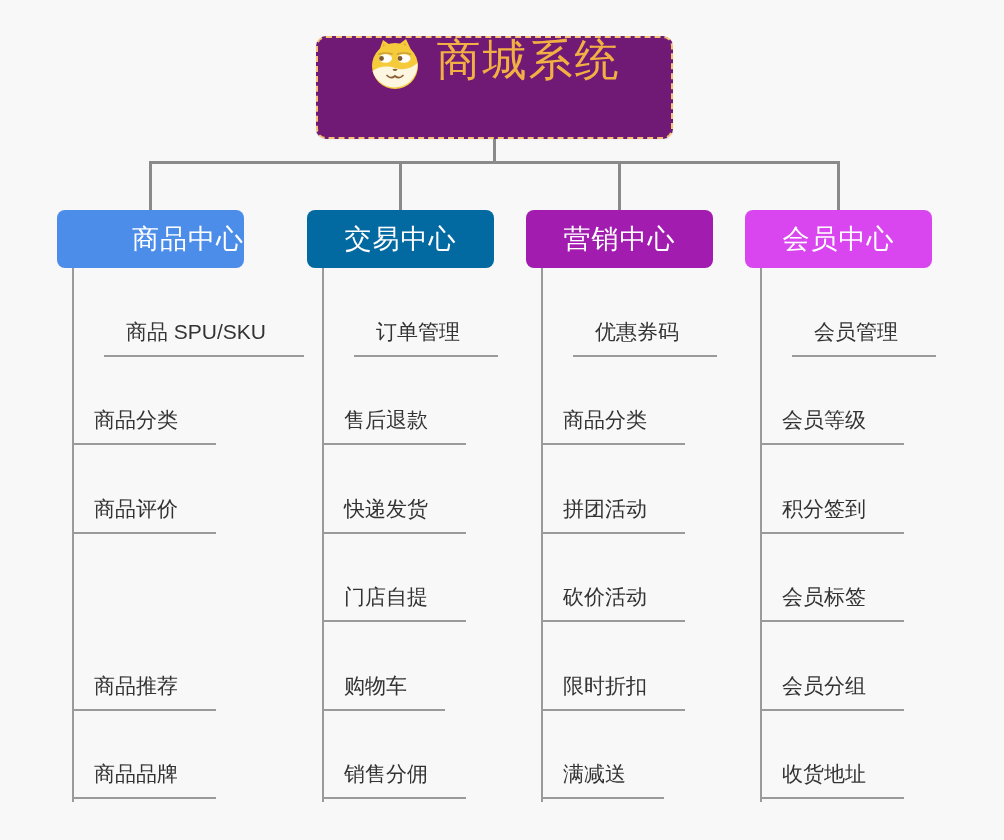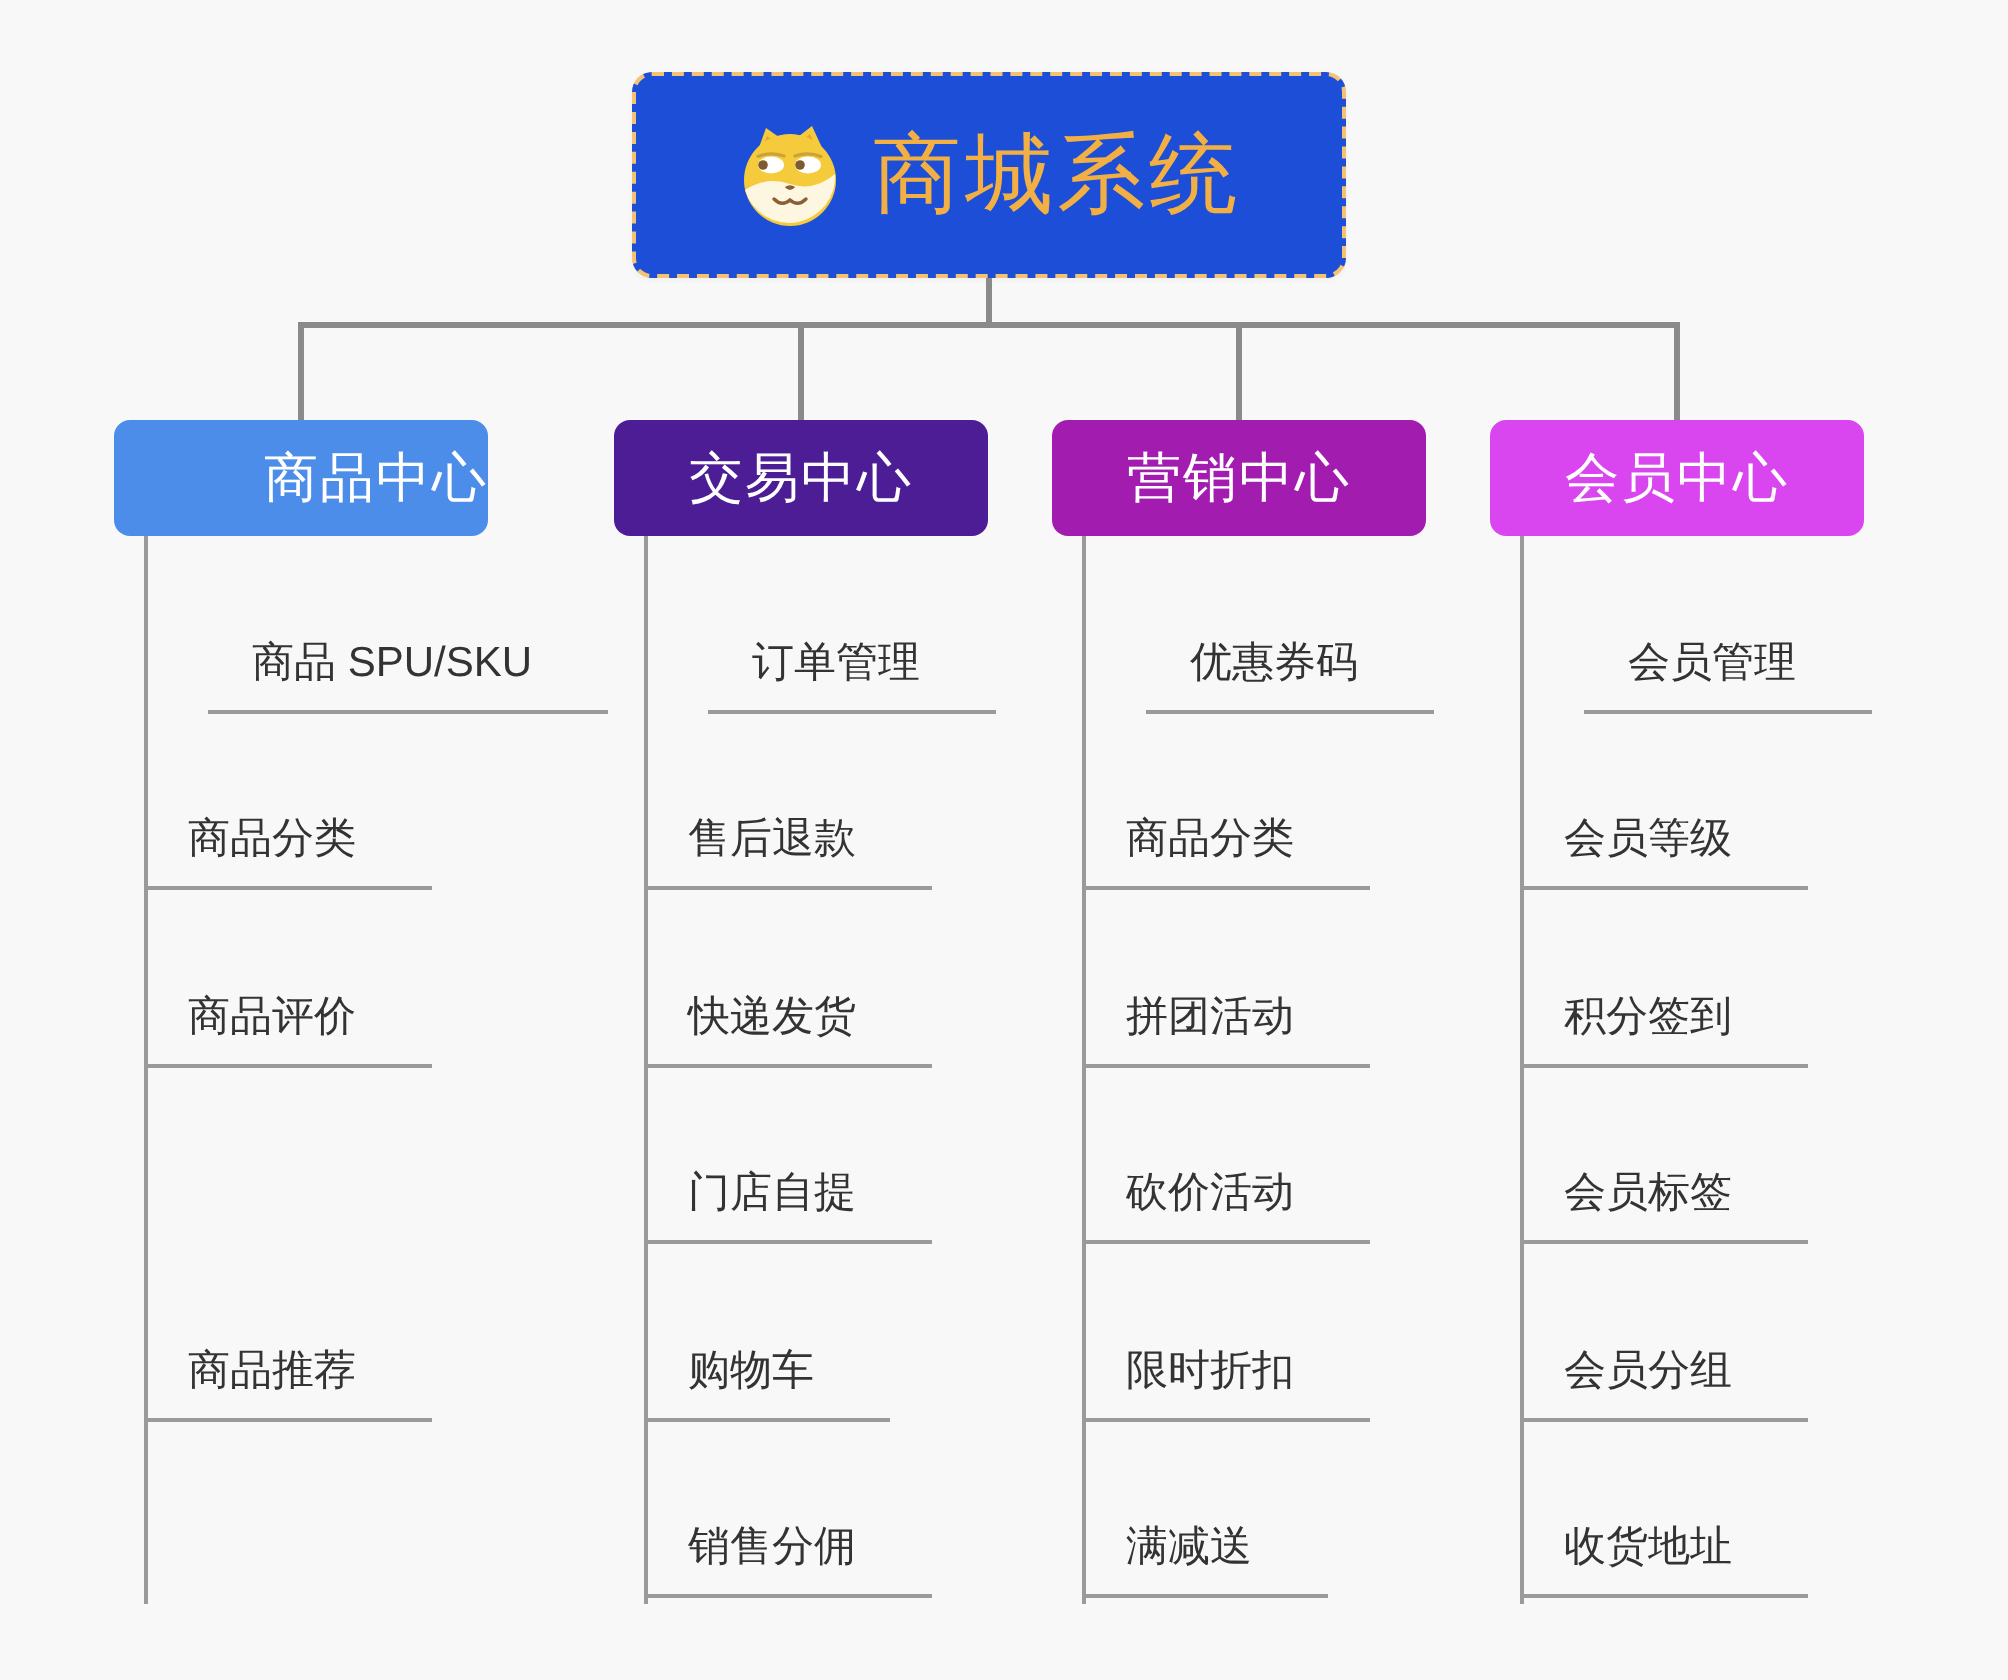--- a/index.html
+++ b/index.html
@@ -6,23 +6,23 @@
   body{
     width:1004px;height:840px;position:relative;overflow:hidden;
     background:#f8f8f8;
     font-family:"Liberation Sans","DejaVu Sans",sans-serif;
   }
   .canvas{position:absolute;inset:0;}
 
   
   .root-node{
     position:absolute;left:316px;top:36px;width:357px;height:103px;
-    background:#1d4ed8;border:2px dashed #f3c272;border-radius:10px;
+    background:#701a75;border:2px dashed #f3c272;border-radius:10px;
     box-sizing:border-box;
-    display:flex;align-items:center;justify-content:center;gap:16px;
+    display:flex;align-items:flex-start;justify-content:center;gap:16px;
     box-shadow:0 1px 3px rgba(0,0,0,0.04);
   }
   .root-title{
     font-size:44px;line-height:1;color:#f2af43;letter-spacing:2px;white-space:nowrap;
   }
   .root-icon{width:52px;height:52px;flex:0 0 auto;}
 
   
   .line{position:absolute;background:#8a8a8a;}
 
@@ -86,24 +86,25 @@
 
   <div class="column" style="left:57px;">
     <div class="branch-box" style="background: rgb(77, 141, 234); justify-content: flex-end;">
       <span>商品中心</span>
     </div>
     <div class="trunk"></div>
     <div class="leaf t0">商品 SPU/SKU</div>
     <div class="leaf t1">商品分类</div>
     <div class="leaf t2">商品评价</div>
     <div class="leaf t4">商品推荐</div>
+    <div class="leaf t5">商品品牌</div>
   </div>
 
   <div class="column" style="left:307px;">
-    <div class="branch-box" style="background: #4c1d95;">
+    <div class="branch-box" style="background: #0369a1;">
       <span>交易中心</span>
     </div>
     <div class="trunk"></div>
     <div class="leaf t0">订单管理</div>
     <div class="leaf t1">售后退款</div>
     <div class="leaf t2">快递发货</div>
     <div class="leaf t3">门店自提</div>
     <div class="leaf t4">购物车</div>
     <div class="leaf t5">销售分佣</div>
   </div>

